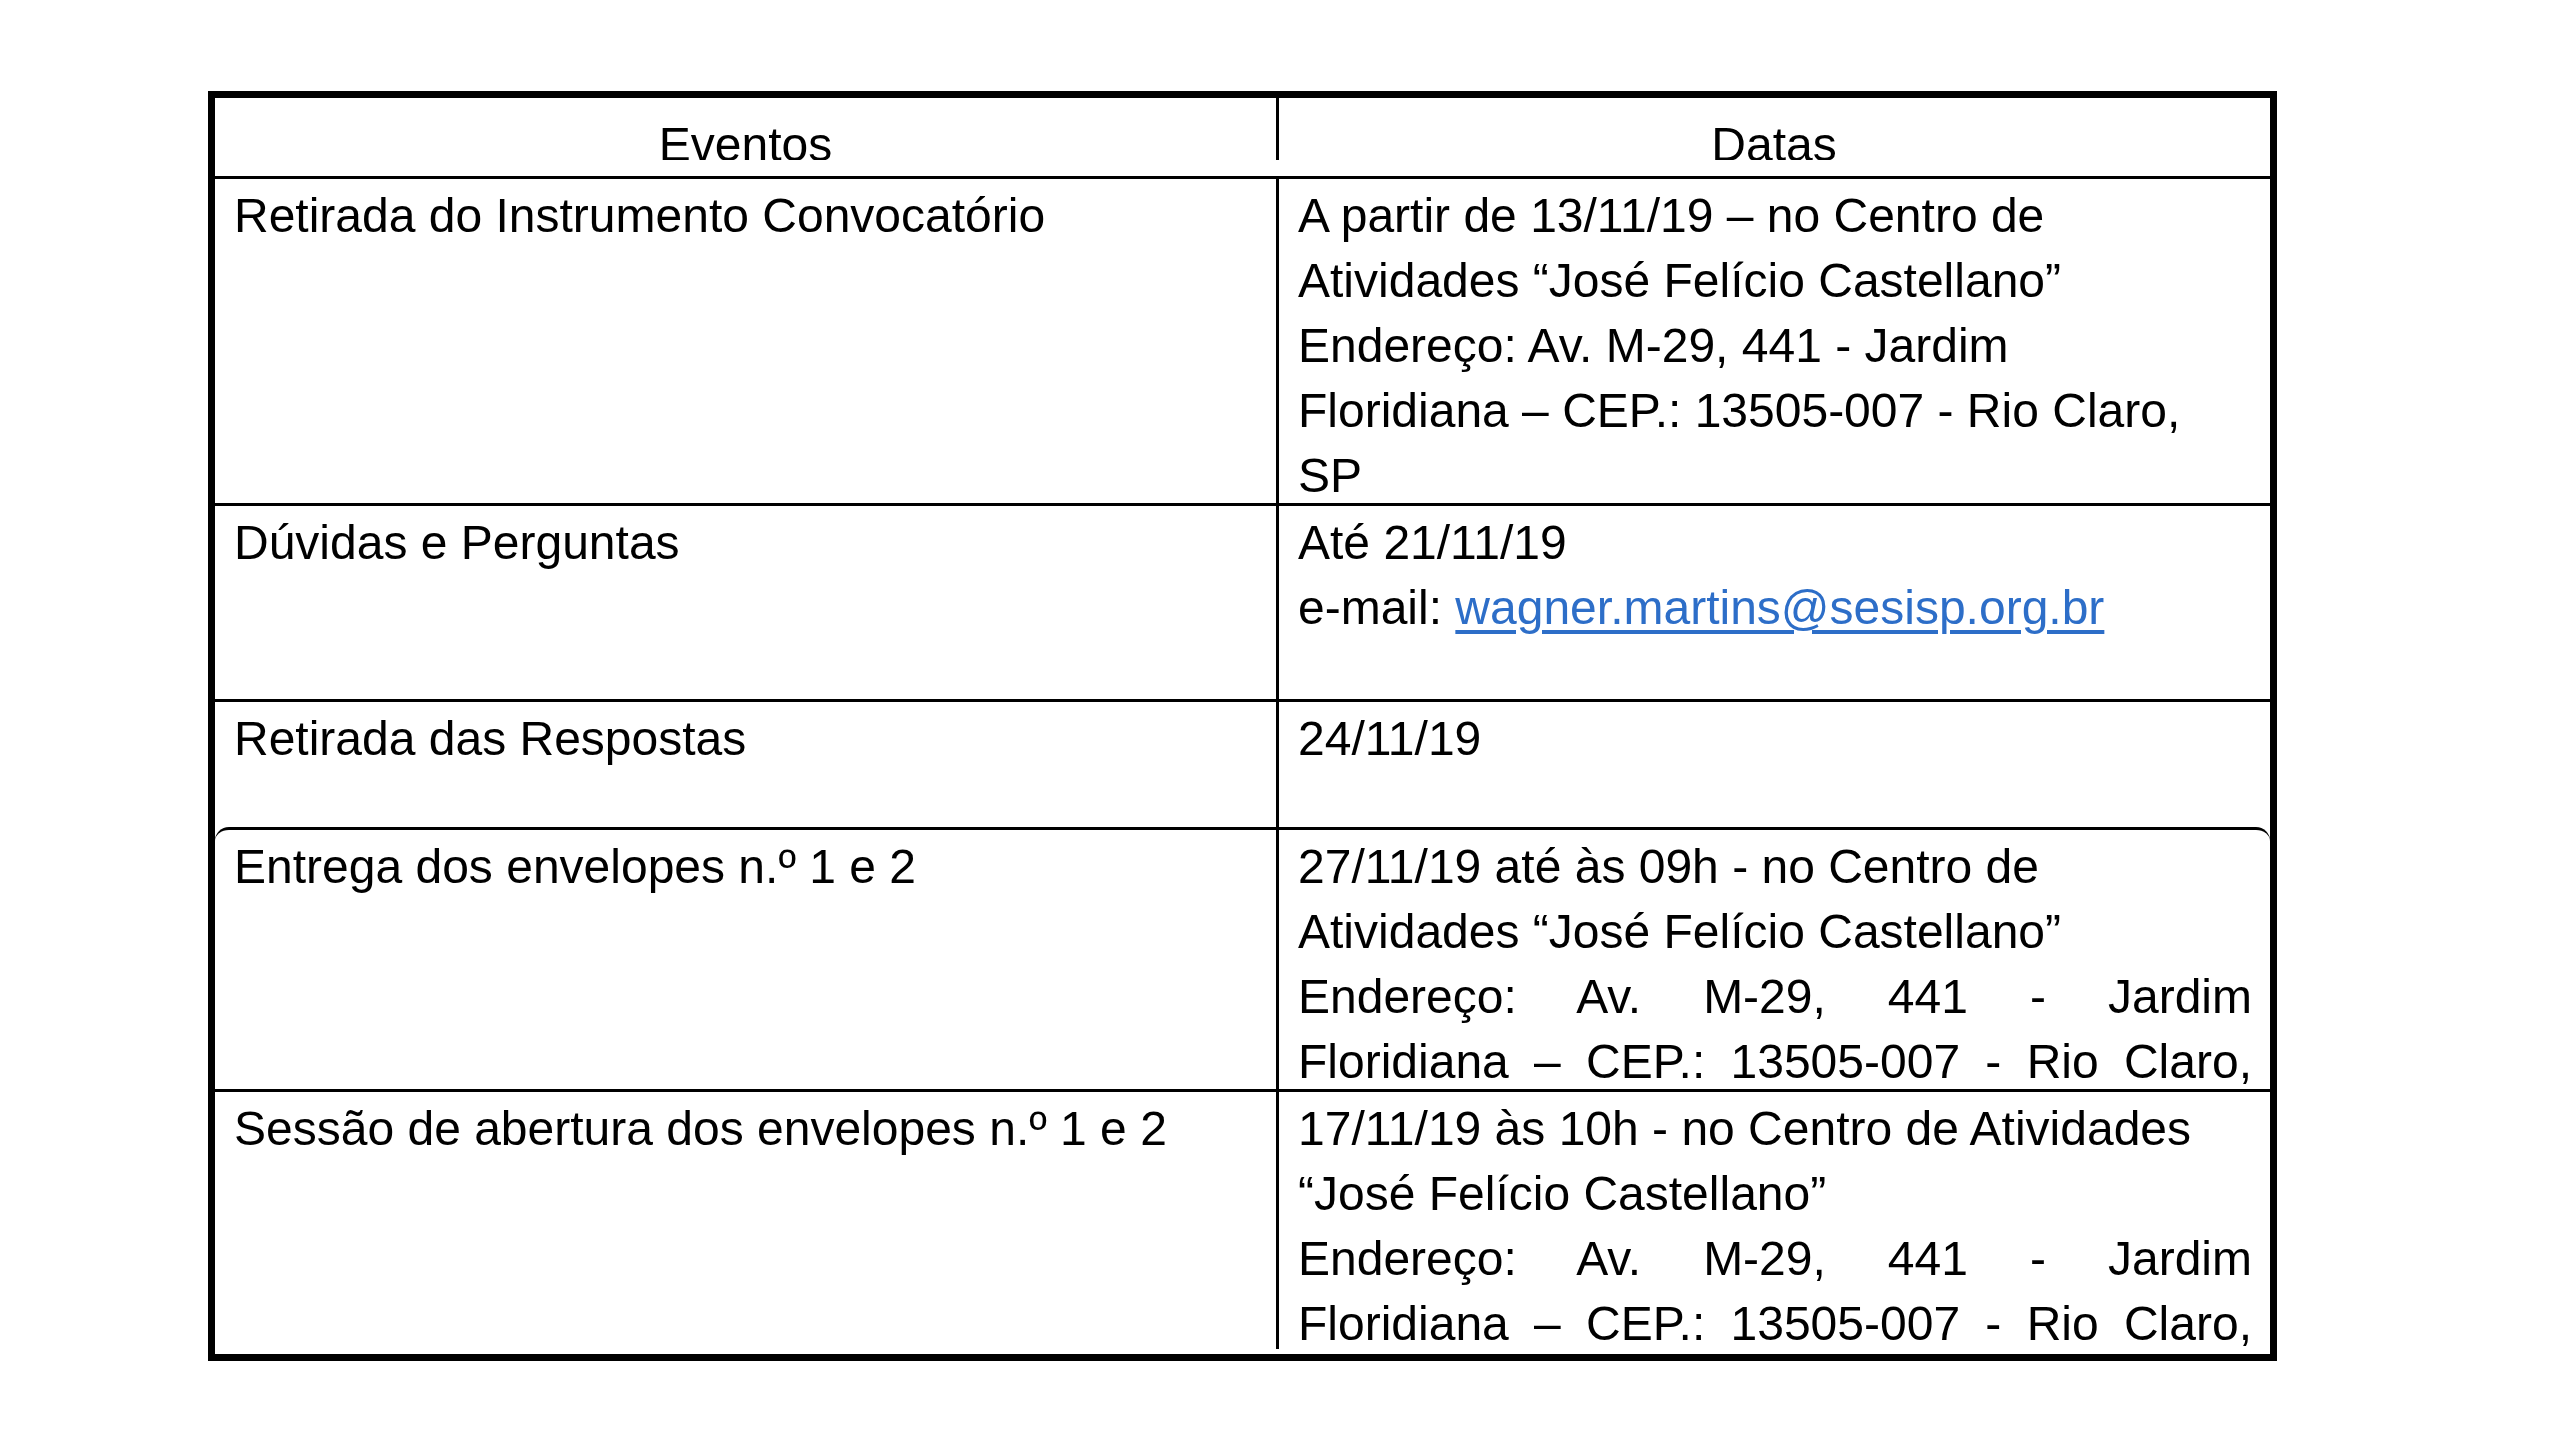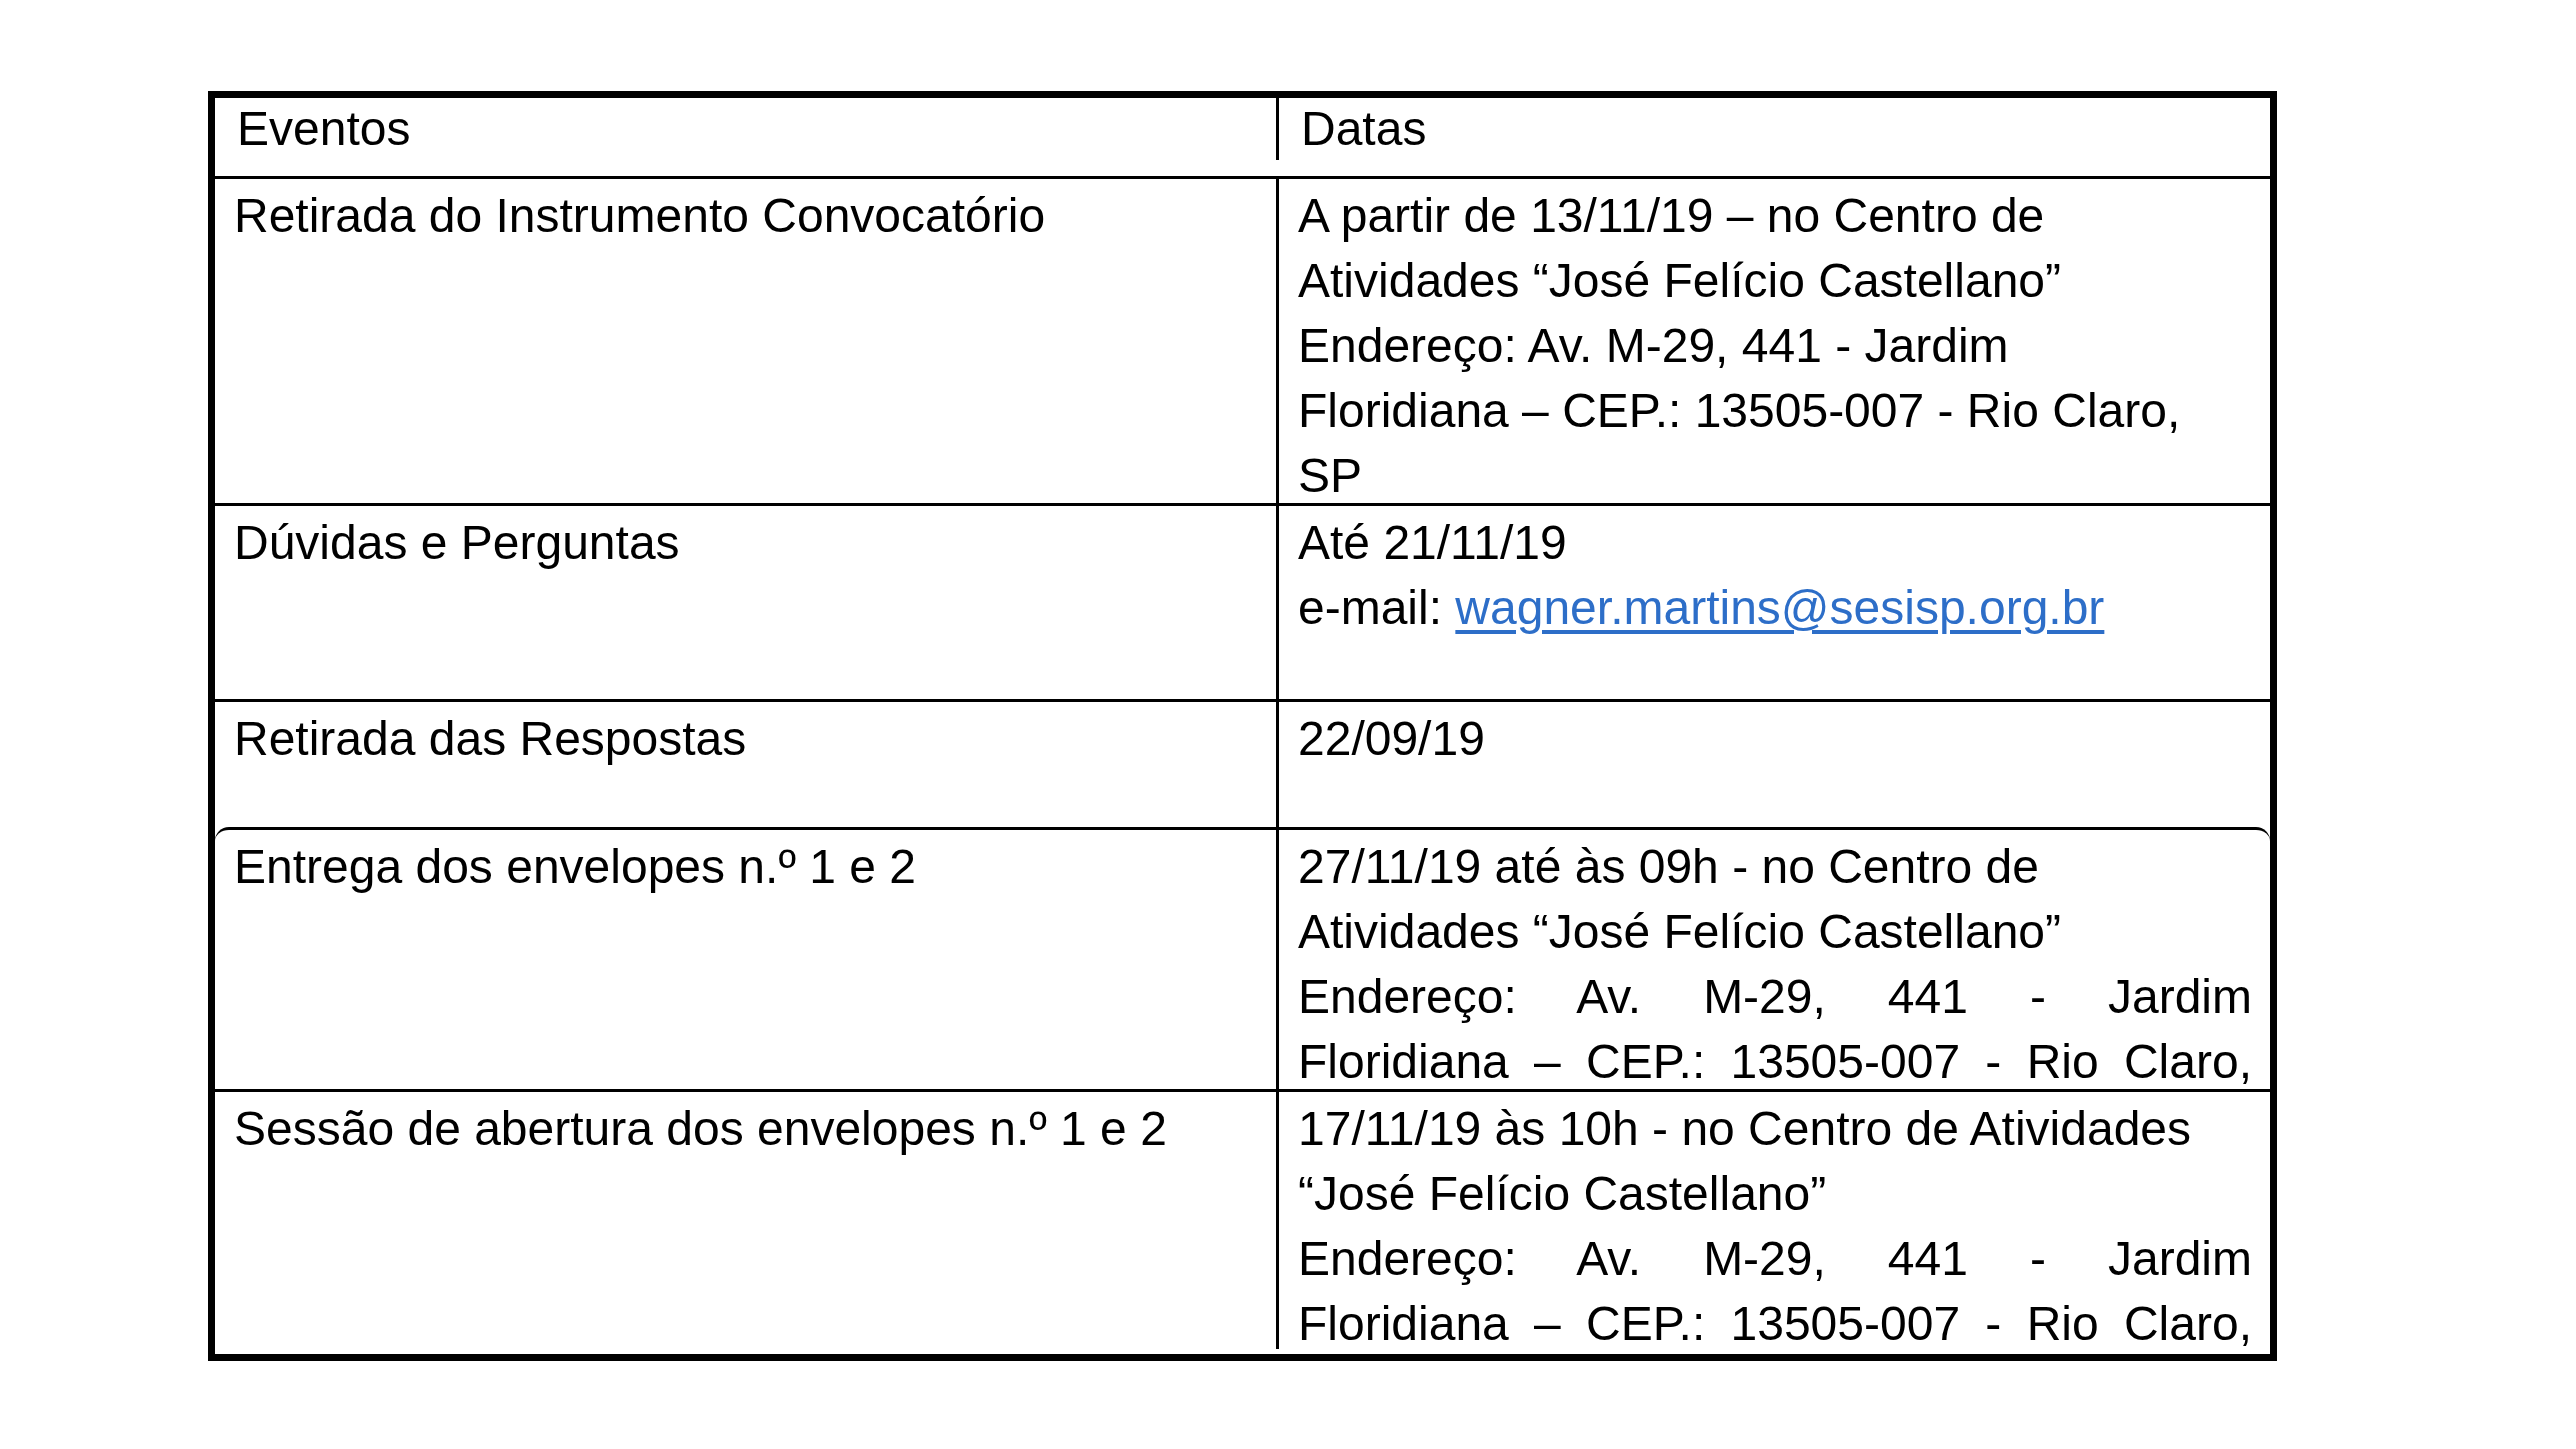--- a/index.html
+++ b/index.html
@@ -38,24 +38,23 @@
   .h-r5  { height: 260px; }
   .cell {
     box-sizing: border-box;
     padding: 3.8px 17px 0 19px;
     font-size: 48px;
     line-height: 65px;
     overflow: hidden;
   }
   .cell.left { border-right: 3.8px solid #000000; }
   .row.hdr .cell {
-    padding: 0;
-    text-align: left;
+    padding: 16px;
+    text-align: center;
     line-height: 61px;
-    margin-left: 22px;
   }
   .line { height: 65px; white-space: nowrap; }
   .line.jl {
     white-space: normal;
     text-align: justify;
     text-align-last: justify;
   }
   a.email {
     color: #2D6EC8;
     text-decoration: underline;
@@ -95,21 +94,21 @@
       <div class="line">Até 21/11/19</div>
       <div class="line"><span>e-mail: </span><a class="email">wagner.martins@sesisp.org.br</a></div>
     </div>
   </div>
 
   <div class="row h-r3">
     <div class="cell left">
       <div class="line">Retirada das Respostas</div>
     </div>
     <div class="cell">
-      <div class="line">22/09/19</div>
+      <div class="line">24/11/19</div>
     </div>
   </div>
 
   <div class="row h-r4">
     <div class="cell left">
       <div class="line">Entrega dos envelopes n.º 1 e 2</div>
     </div>
     <div class="cell">
       <div class="line">27/11/19 até às 09h - no Centro de</div>
       <div class="line">Atividades “José Felício Castellano”</div>

